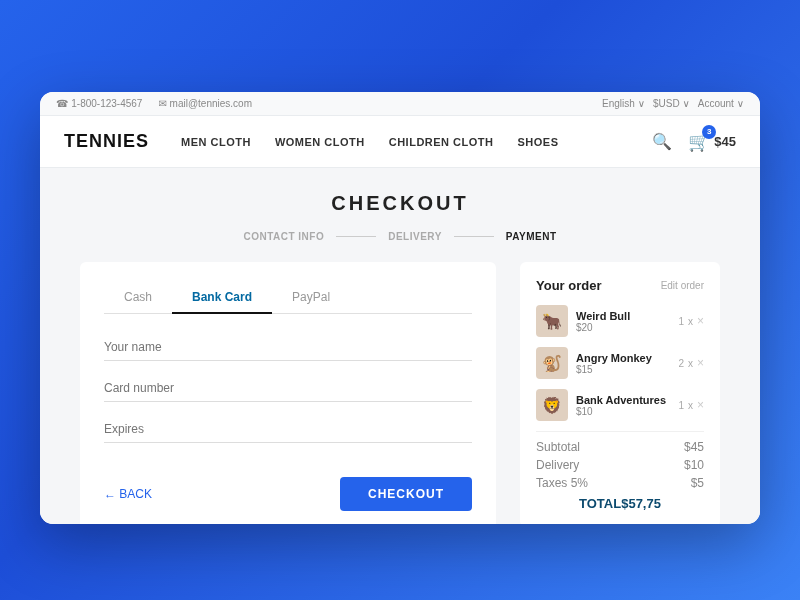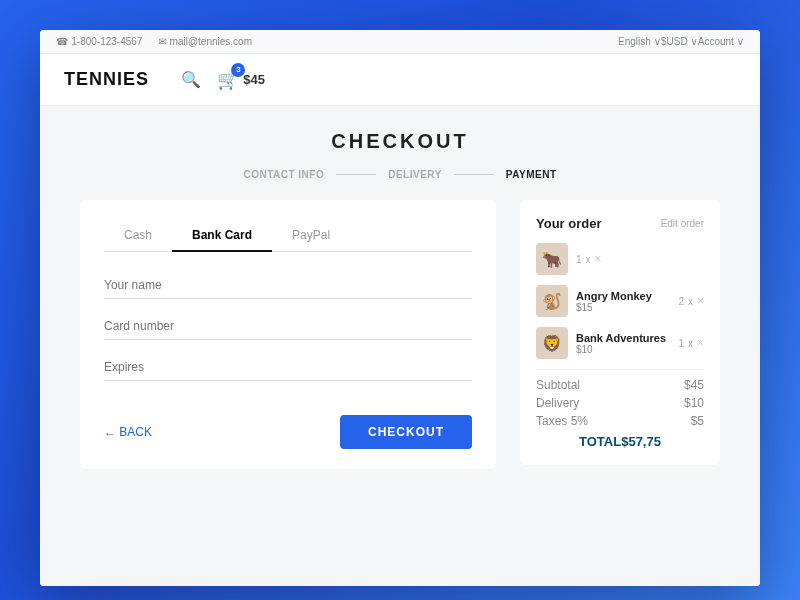--- a/index.html
+++ b/index.html
@@ -8,42 +8,42 @@
       background: linear-gradient(135deg, #2563eb 0%, #1d4ed8 40%, #3b82f6 100%);
       width: 800px;
       height: 600px;
       overflow: hidden;
       display: flex;
       align-items: center;
       justify-content: center;
     }
     .browser-window {
       width: 720px;
-      height: 556px;
+      height: 432px;
       background: #fff;
-      border-radius: 4px;
+      border-radius: 13px;
       box-shadow: 0 20px 60px rgba(0,0,0,0.3);
       overflow: hidden;
       display: flex;
       flex-direction: column;
       margin-top: 16px;
     }
     
     .top-bar {
       background: #f8f9fa;
       border-bottom: 1px solid #e9ecef;
       padding: 6px 16px;
       display: flex;
       align-items: center;
       justify-content: space-between;
       font-size: 10px;
       color: #888;
     }
     .top-bar-left { display: flex; gap: 16px; }
-    .top-bar-right { display: flex; gap: 0; }
+    .top-bar-right { display: flex; gap: 8px; }
 
     
     .navbar {
       background: #fff;
       border-bottom: 1px solid #e9ecef;
       padding: 0 24px;
       display: flex;
       align-items: center;
       height: 52px;
     }
@@ -162,21 +162,21 @@
     }
     .payment-tab {
       padding: 8px 20px;
       font-size: 12px;
       color: #999;
       cursor: pointer;
       border-bottom: 2px solid transparent;
       margin-bottom: -1px;
     }
     .payment-tab.active {
-      color: #000000;
+      color: #0369a1;
       font-weight: 700;
       border-bottom: 2px solid #111;
     }
 
     
     .form-field {
       margin-bottom: 14px;
     }
     .form-input {
       width: 100%;
@@ -320,20 +320,26 @@
     </div>
     <div class="top-bar-right">
       <span>English ∨</span>
       <span>$USD ∨</span>
       <span>Account ∨</span>
     </div>
   </div>
 
   <div class="navbar">
     <div class="brand">TENNIES</div>
+    <div class="nav-links">
+      <a class="nav-link">MEN CLOTH</a>
+      <a class="nav-link">WOMEN CLOTH</a>
+      <a class="nav-link">CHILDREN CLOTH</a>
+      <a class="nav-link">SHOES</a>
+    </div>
     <div class="nav-right">
       <span style="font-size:16px; cursor:pointer;">🔍</span>
       <div class="cart-btn">
         <div class="cart-icon-wrapper">
           <span style="font-size:18px;">🛒</span>
           <span class="cart-badge">3</span>
         </div>
         <span>$<span>45</span></span>
       </div>
     </div>
@@ -379,20 +385,24 @@
       </div>
 
       <div class="order-summary">
         <div class="order-header">
           <span class="order-title">Your order</span>
           <span class="edit-order">Edit order</span>
         </div>
 
         <div class="order-item">
           <div class="item-thumb">🐂</div>
+          <div class="item-info">
+            <div class="item-name">Weird Bull</div>
+            <div class="item-price">$20</div>
+          </div>
           <div class="item-qty-remove">
             <span>1</span>
             <span>x</span>
             <span class="remove-btn">×</span>
           </div>
         </div>
 
         <div class="order-item">
           <div class="item-thumb">🐒</div>
           <div class="item-info">

